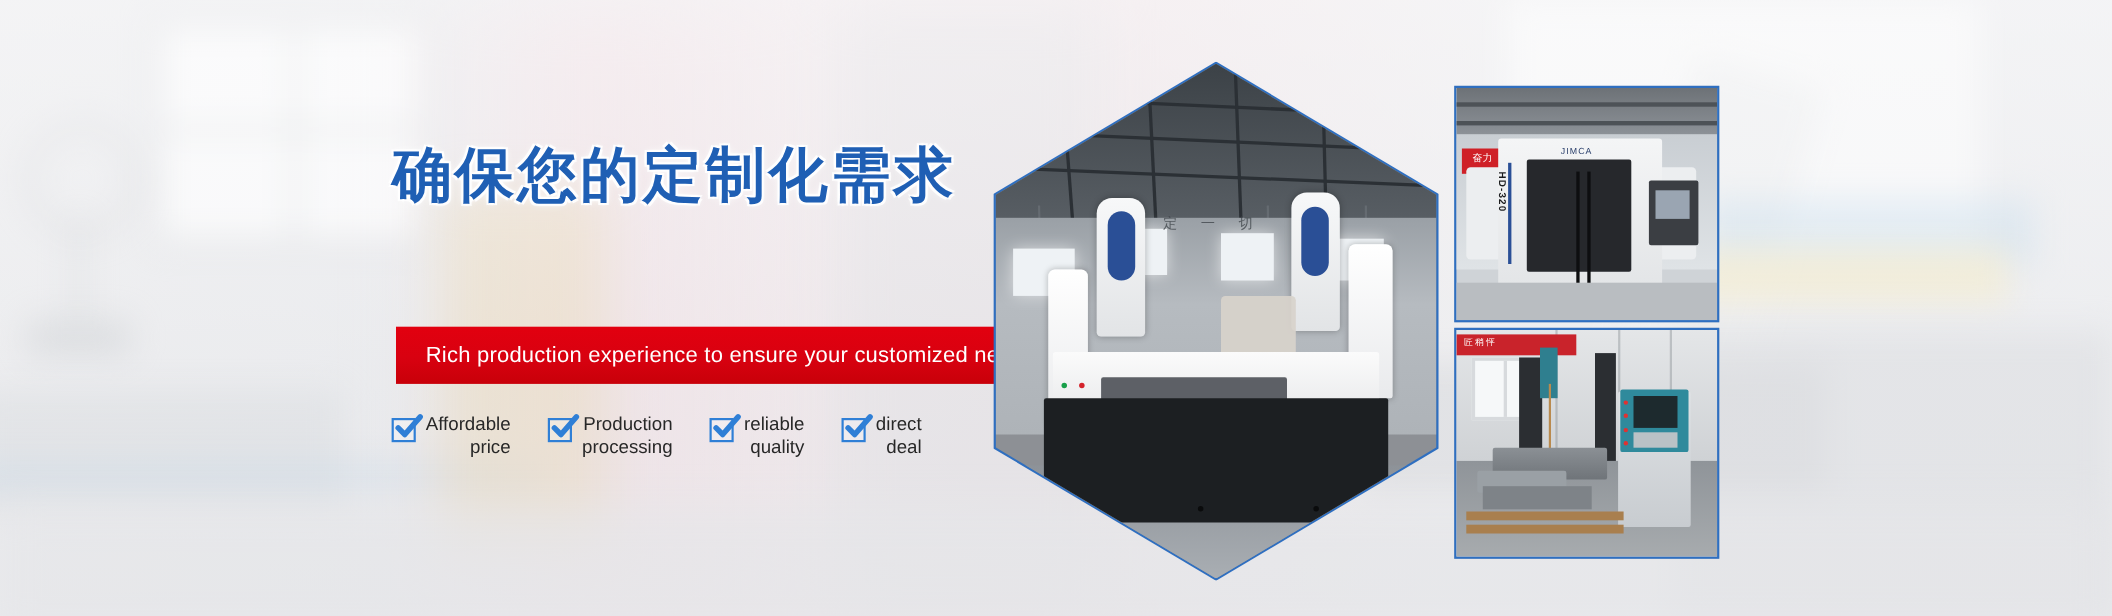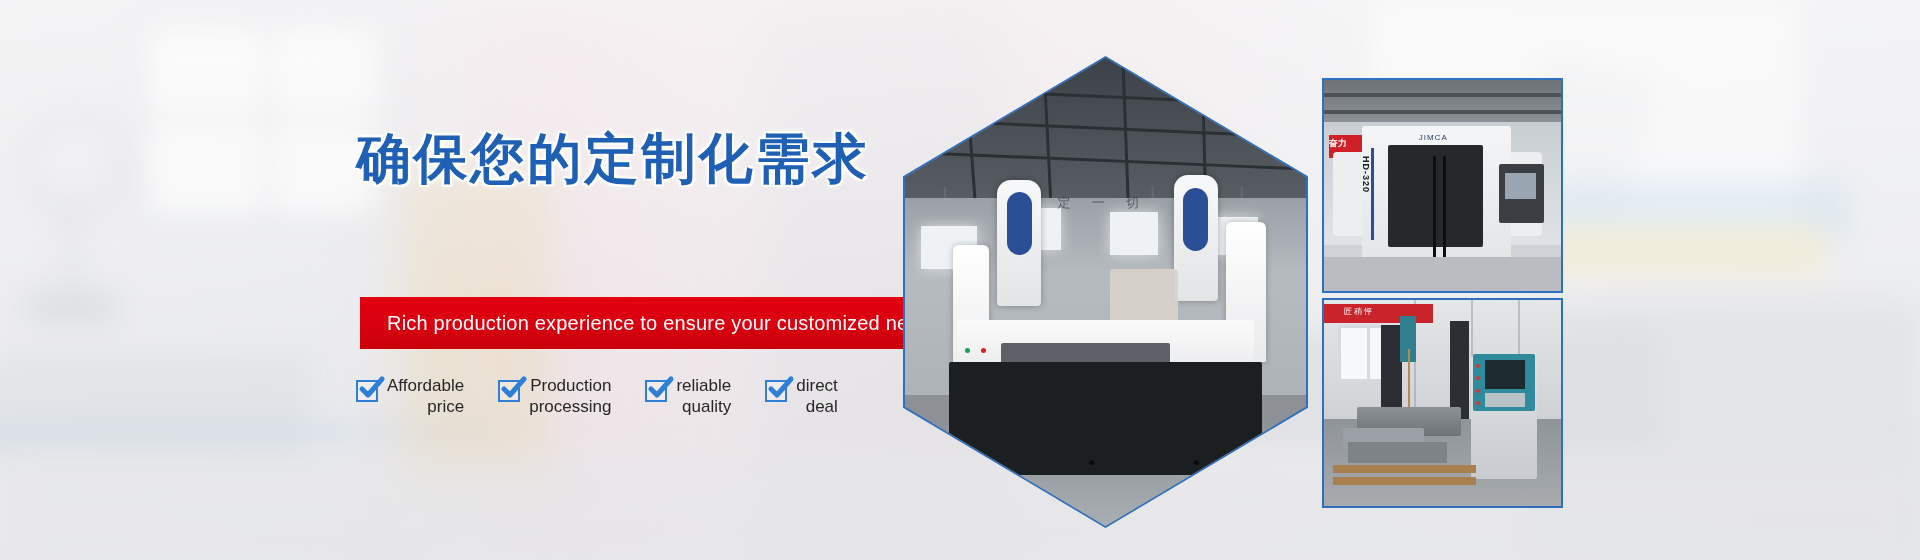--- a/index.html
+++ b/index.html
@@ -121,40 +121,40 @@
     border:2px solid #2f6fc0; overflow:hidden; background:#cfd3d7;
   }
   .sp-top { top:78px; height:215px; }
   .sp-bot { top:298px; height:210px; }
 
   
   .m1-roof { position:absolute; left:0; top:0; width:100%; height:22%; background:linear-gradient(180deg,#6d7277,#8f949a); }
   .m1-roofbar { position:absolute; left:0; width:100%; height:4px; background:#4d5257; }
   .m1-wall { position:absolute; left:0; top:20%; width:100%; height:58%; background:linear-gradient(180deg,#c9ced3,#dfe3e6); }
   .m1-banner { position:absolute; left:2%; top:26%; width:24%; height:11%; background:#cf2027; }
-  .m1-banner span { color:#fff; font-size:9px; font-weight:bold; padding-left:0; line-height:1.9; display:block; font-family:"Liberation Serif",serif; }
+  .m1-banner span { color:#fff; font-size:9px; font-weight:normal; padding-left:10px; line-height:1.9; display:block; font-family:"Liberation Serif",serif; }
   .m1-body { position:absolute; left:16%; top:22%; width:63%; height:64%; background:linear-gradient(180deg,#f4f5f6,#e3e5e7); border-radius:3px; }
   .m1-shoulderL { position:absolute; left:4%; top:34%; width:14%; height:40%; background:#eceef0; border-radius:4px; }
   .m1-shoulderR { position:absolute; left:76%; top:34%; width:16%; height:40%; background:#eceef0; border-radius:4px; }
   .m1-door { position:absolute; left:27%; top:31%; width:40%; height:48%; background:#26282c; border-radius:2px; }
   .m1-dh { position:absolute; width:3px; height:60%; top:18%; background:#0d0e10; }
   .m1-stripe { position:absolute; left:20%; top:32%; width:3px; height:44%; background:#2a4f96; }
   .m1-label { position:absolute; left:20%; top:36%; color:#1b1c1e; font-size:9px; font-weight:bold; letter-spacing:1px;
      transform:rotate(90deg); transform-origin:left top; white-space:nowrap; font-family:"Liberation Sans",sans-serif; }
   .m1-brand { position:absolute; left:40%; top:25%; color:#2a3f6b; font-size:8px; letter-spacing:1px; }
   .m1-cnc { position:absolute; left:74%; top:40%; width:19%; height:28%; background:#3b3e43; border-radius:2px; }
   .m1-cnc i { position:absolute; left:12%; top:14%; width:70%; height:45%; background:#9aa5b2; display:block; }
   .m1-plinth { position:absolute; left:12%; bottom:2%; width:72%; height:13%; background:#26282c; }
   .m1-floor { position:absolute; left:0; bottom:0; width:100%; height:16%; background:#b9bdc1; }
 
   
   .m2-wall { position:absolute; left:0; top:0; width:100%; height:58%; background:linear-gradient(180deg,#e4e6e8,#cfd2d5); }
   .m2-wallv { position:absolute; top:0; width:2px; height:58%; background:rgba(150,155,160,.5); }
   .m2-banner { position:absolute; left:0; top:2%; width:46%; height:9%; background:#c9232b; }
-  .m2-banner span { color:#fff; font-size:8px; padding-left:20px; line-height:2; display:block; font-family:"Liberation Serif",serif; }
+  .m2-banner span { color:#fff; font-size:8px; padding-left:7px; line-height:2; display:block; font-family:"Liberation Serif",serif; }
   .m2-win { position:absolute; left:6%; top:12%; width:24%; height:28%; background:#f6f8f9; border:3px solid #d7dadd; }
   .m2-win::after { content:""; position:absolute; left:50%; top:0; width:3px; height:100%; background:#d7dadd; }
   .m2-frameL { position:absolute; left:24%; top:12%; width:9%; height:62%; background:#2b2e32; }
   .m2-frameR { position:absolute; left:53%; top:10%; width:8%; height:60%; background:#2b2e32; }
   .m2-head { position:absolute; left:32%; top:8%; width:7%; height:22%; background:#2f7f8f; }
   .m2-wire { position:absolute; left:35.5%; top:24%; width:2px; height:40%; background:#b98a4e; }
   .m2-tank { position:absolute; left:14%; top:52%; width:44%; height:14%; background:linear-gradient(180deg,#8b9095,#6f7479); border-radius:2px; }
   .m2-tray { position:absolute; left:8%; top:62%; width:34%; height:10%; background:#9aa0a5; border-radius:2px; }
   .m2-bed { position:absolute; left:10%; top:69%; width:42%; height:10%; background:#7e8388; }
   .m2-cab { position:absolute; left:62%; top:27%; width:28%; height:60%; background:linear-gradient(180deg,#dfe2e5,#c8ccd0); border-radius:2px; }

